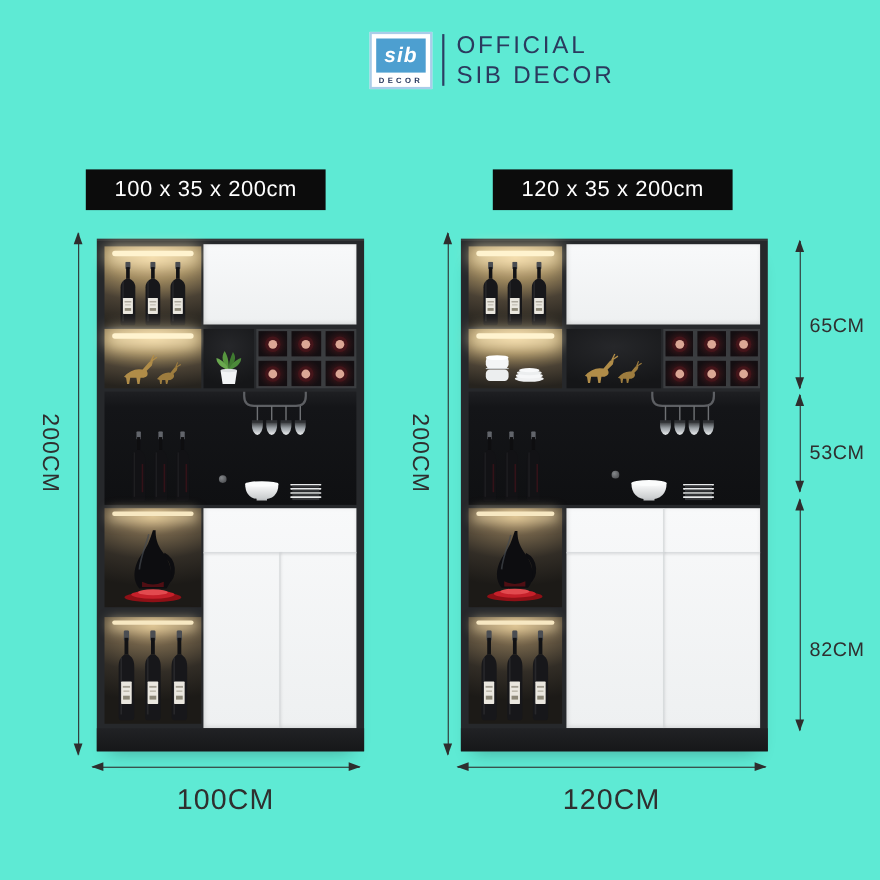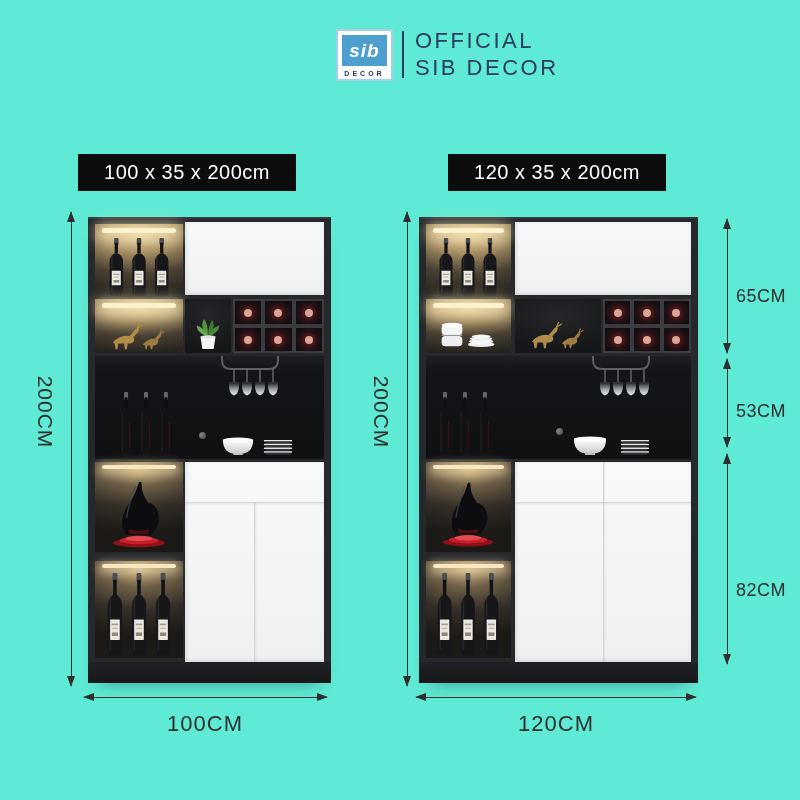--- a/index.html
+++ b/index.html
@@ -54,21 +54,21 @@
   .dimv{position:absolute;width:1px;background:#2e2e2e;}
   .dimv::before{content:"";position:absolute;left:-4px;top:-1px;border-left:4.5px solid transparent;
                 border-right:4.5px solid transparent;border-bottom:11px solid #2e2e2e;}
   .dimv::after{content:"";position:absolute;left:-4px;bottom:-1px;border-left:4.5px solid transparent;
                border-right:4.5px solid transparent;border-top:11px solid #2e2e2e;}
   .dimh{position:absolute;height:1px;background:#2e2e2e;}
   .dimh::before{content:"";position:absolute;top:-4px;left:-1px;border-top:4.5px solid transparent;
                 border-bottom:4.5px solid transparent;border-right:11px solid #2e2e2e;}
   .dimh::after{content:"";position:absolute;top:-4px;right:-1px;border-top:4.5px solid transparent;
                border-bottom:4.5px solid transparent;border-left:11px solid #2e2e2e;}
-  .dim-label{position:absolute;font-size:22px;color:#2f2f2f;letter-spacing:1px;text-align:center;}
+  .dim-label{position:absolute;font-size:26px;color:#2f2f2f;letter-spacing:1px;text-align:center;}
   .dim-label.rot{transform:rotate(90deg);font-size:21px;}
   .dim-label.small{font-size:18px;text-align:left;letter-spacing:.5px;}
 </style>
 </head>
 <body>
 
 <div id="stage">
 
   <svg width="0" height="0" style="position:absolute" aria-hidden="true">
     <defs>

